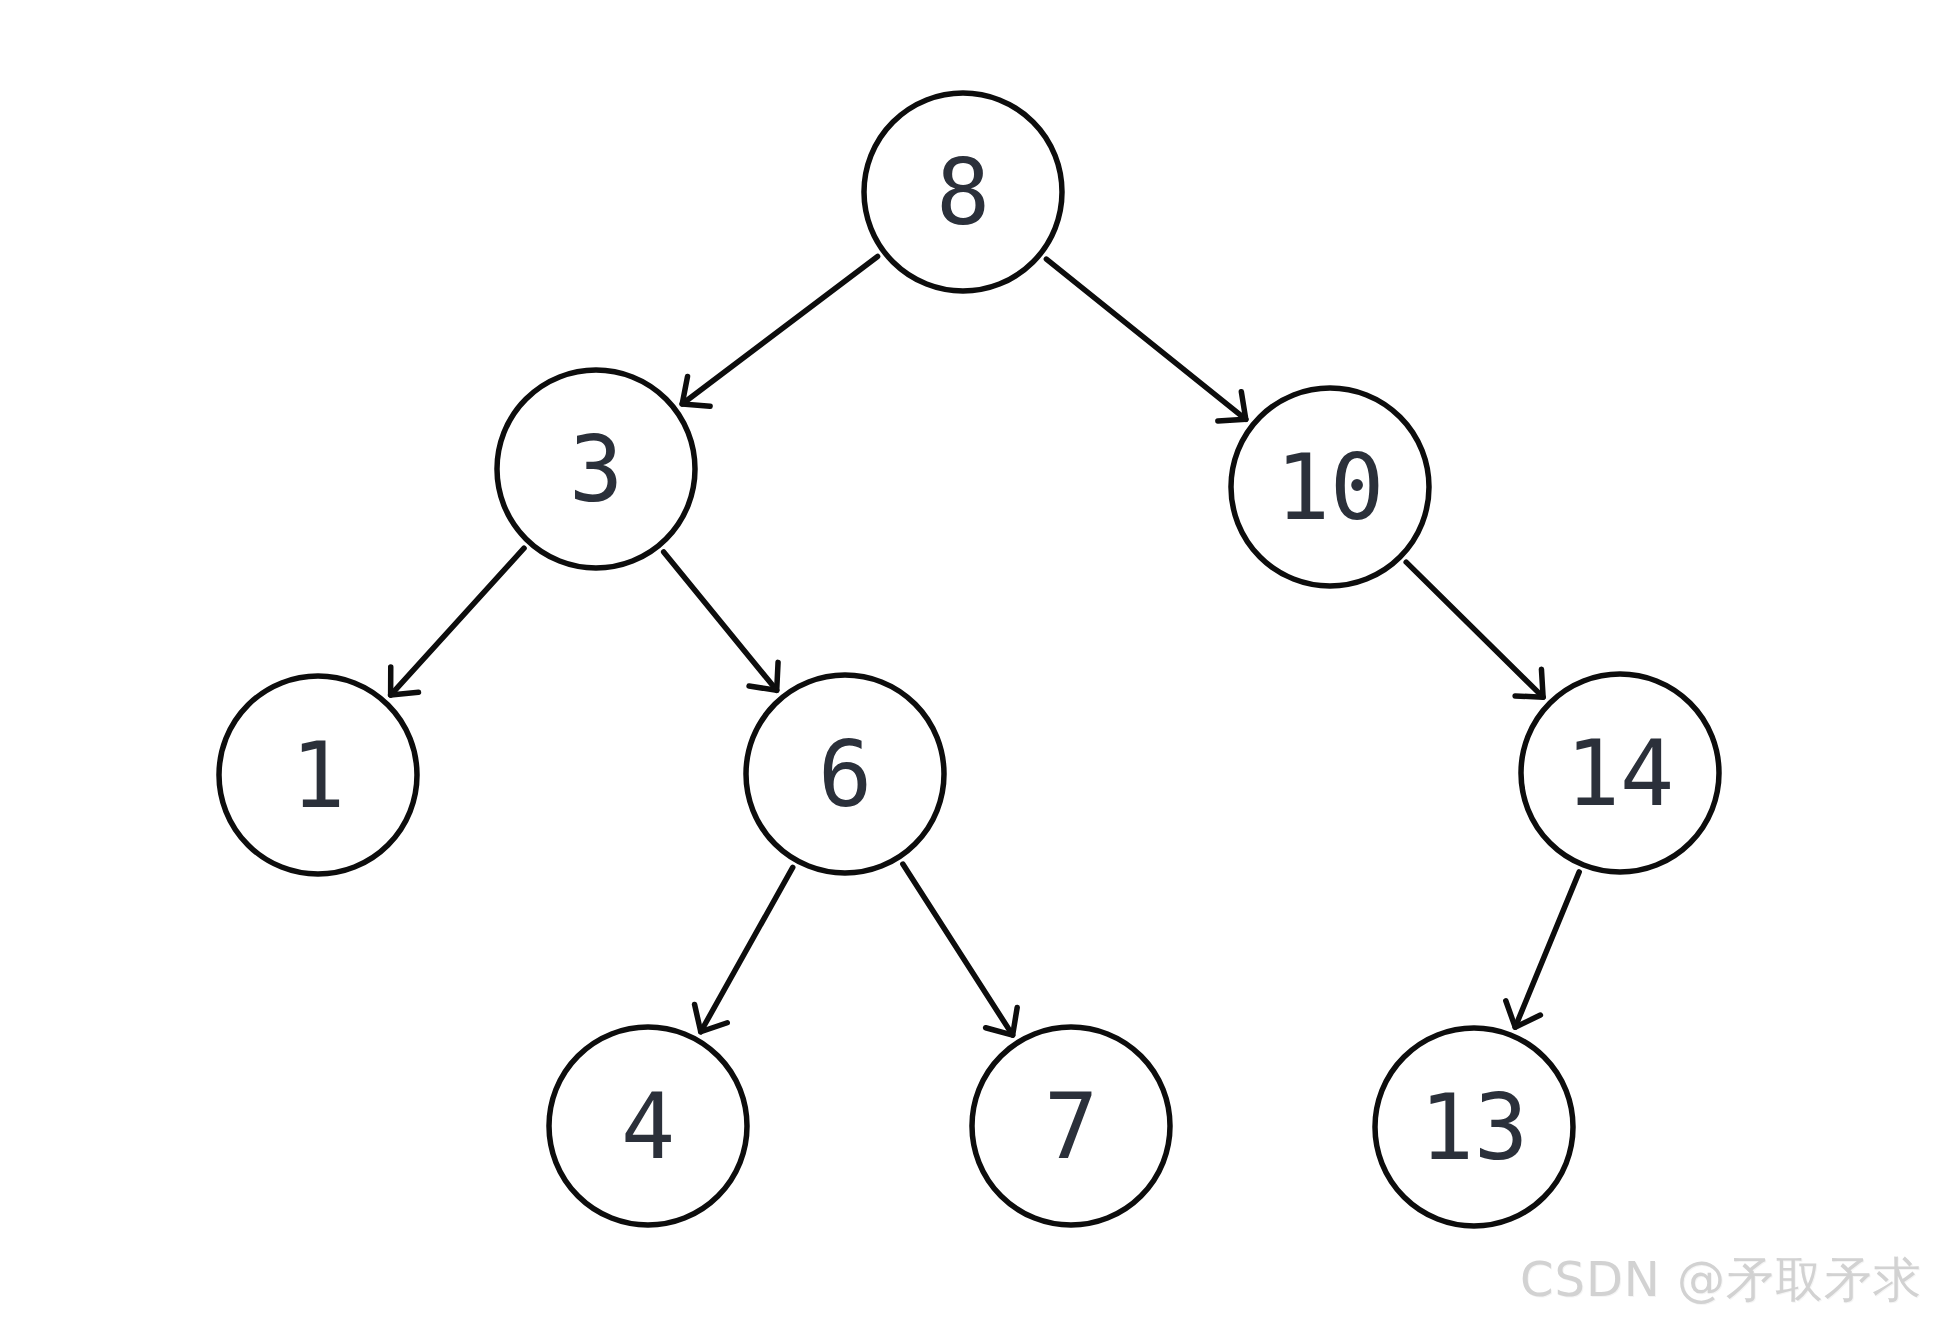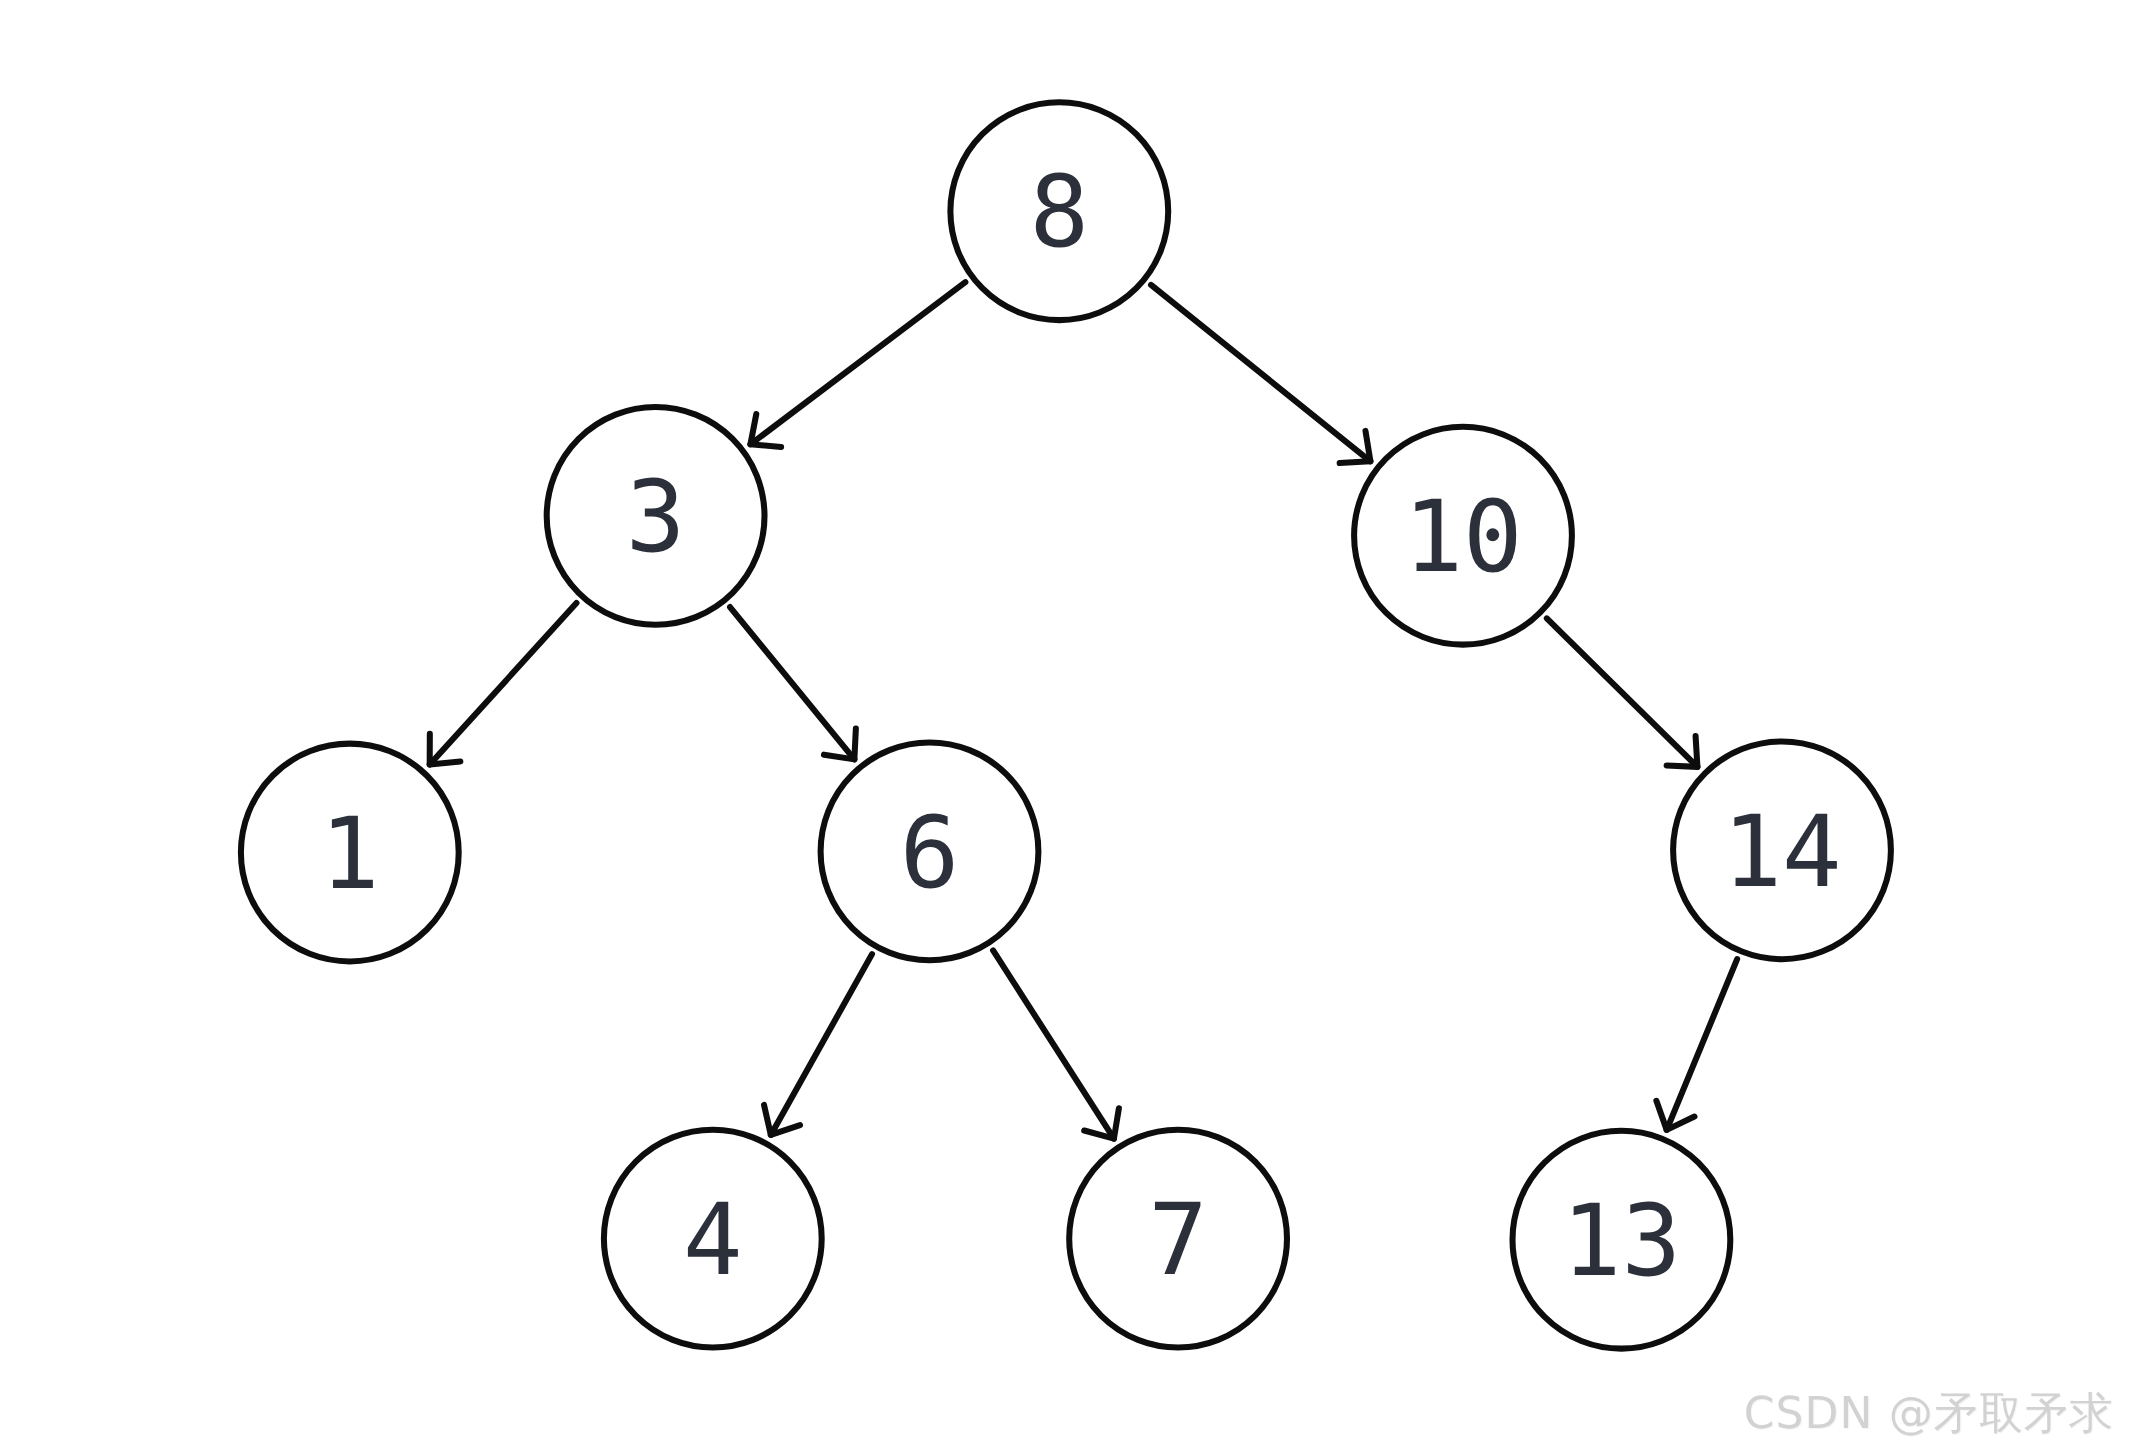--- a/index.html
+++ b/index.html
@@ -32,21 +32,21 @@
   .tree-svg .edge-line,
   .tree-svg .edge-arrowhead {
     fill: none;
     stroke-linecap: round;
     stroke-linejoin: round;
   }
   .watermark {
     position: absolute;
     right: 14px;
     bottom: 8px;
-    font-size: 40px;
+    font-size: 48px;
     letter-spacing: 1px;
     color: #d2d2d2;
     text-shadow: 1px 1px 0 #f5f5f5;
     user-select: none;
     white-space: nowrap;
   }
 </style>
 </head>
 <body>
 

